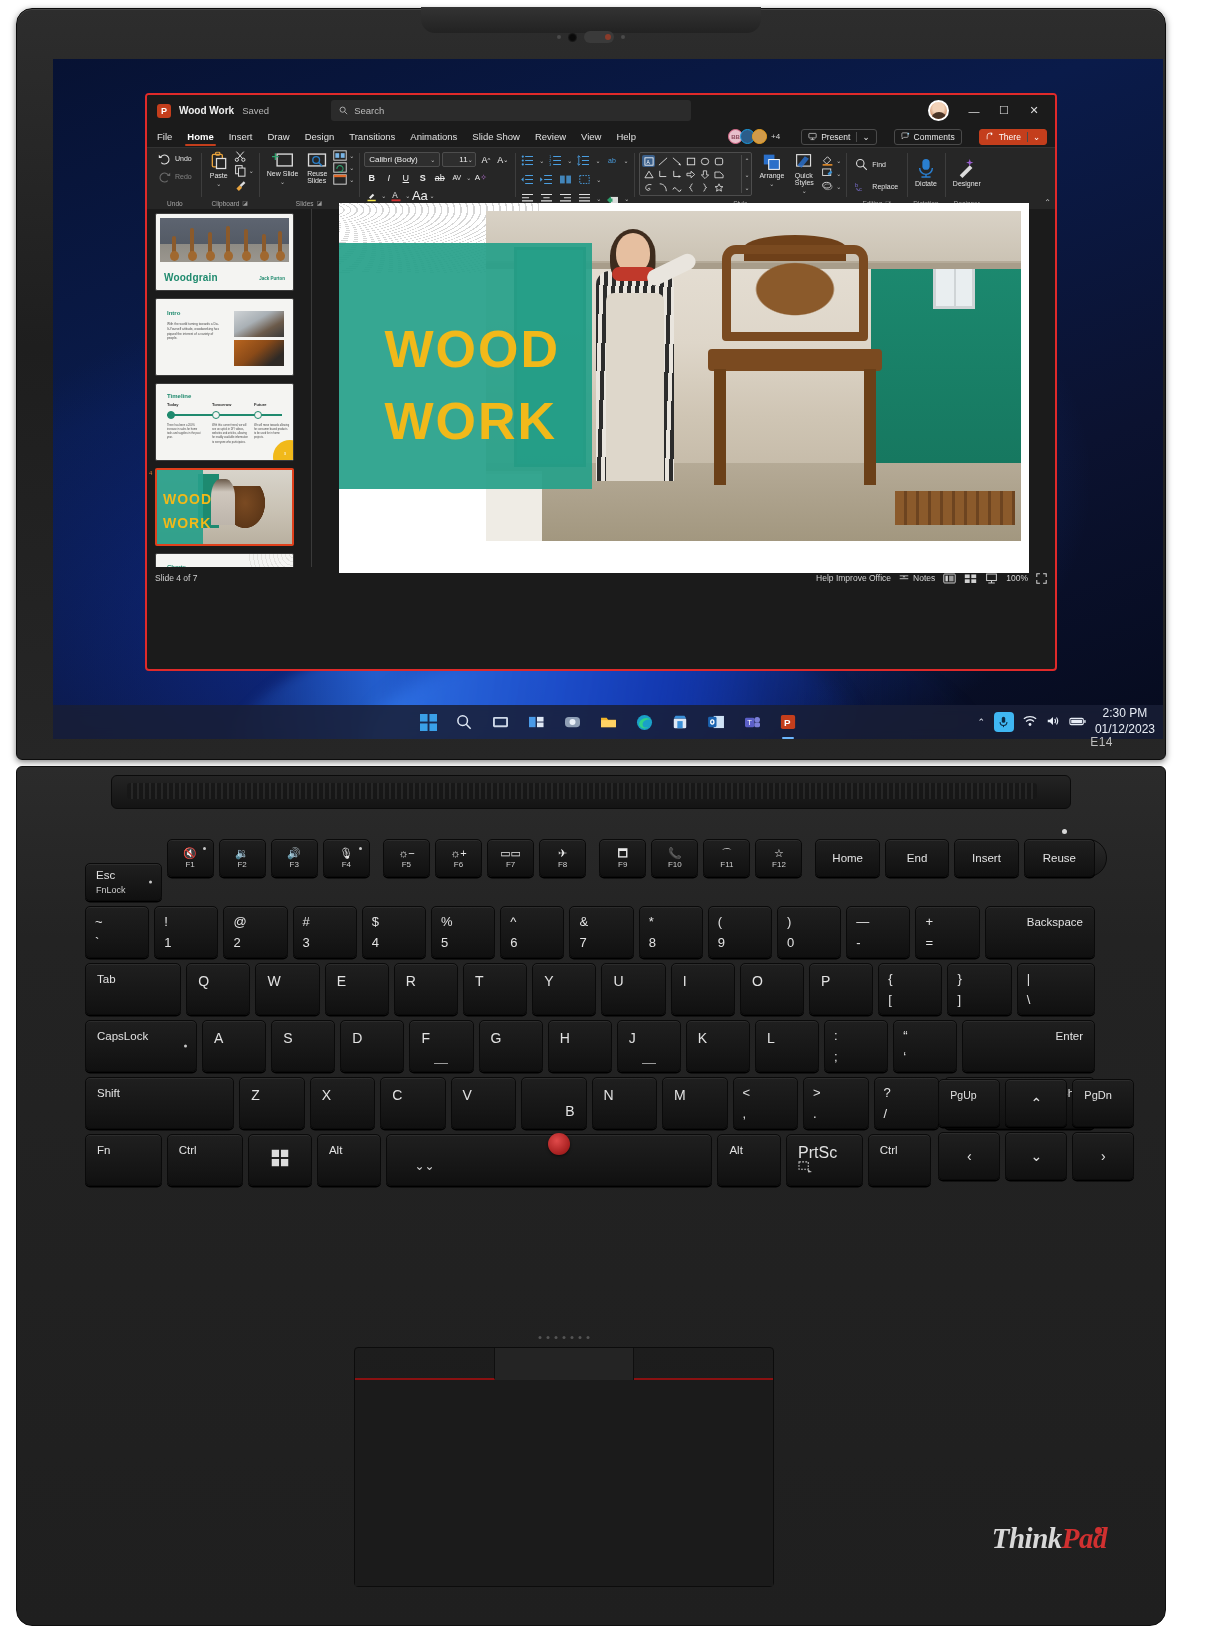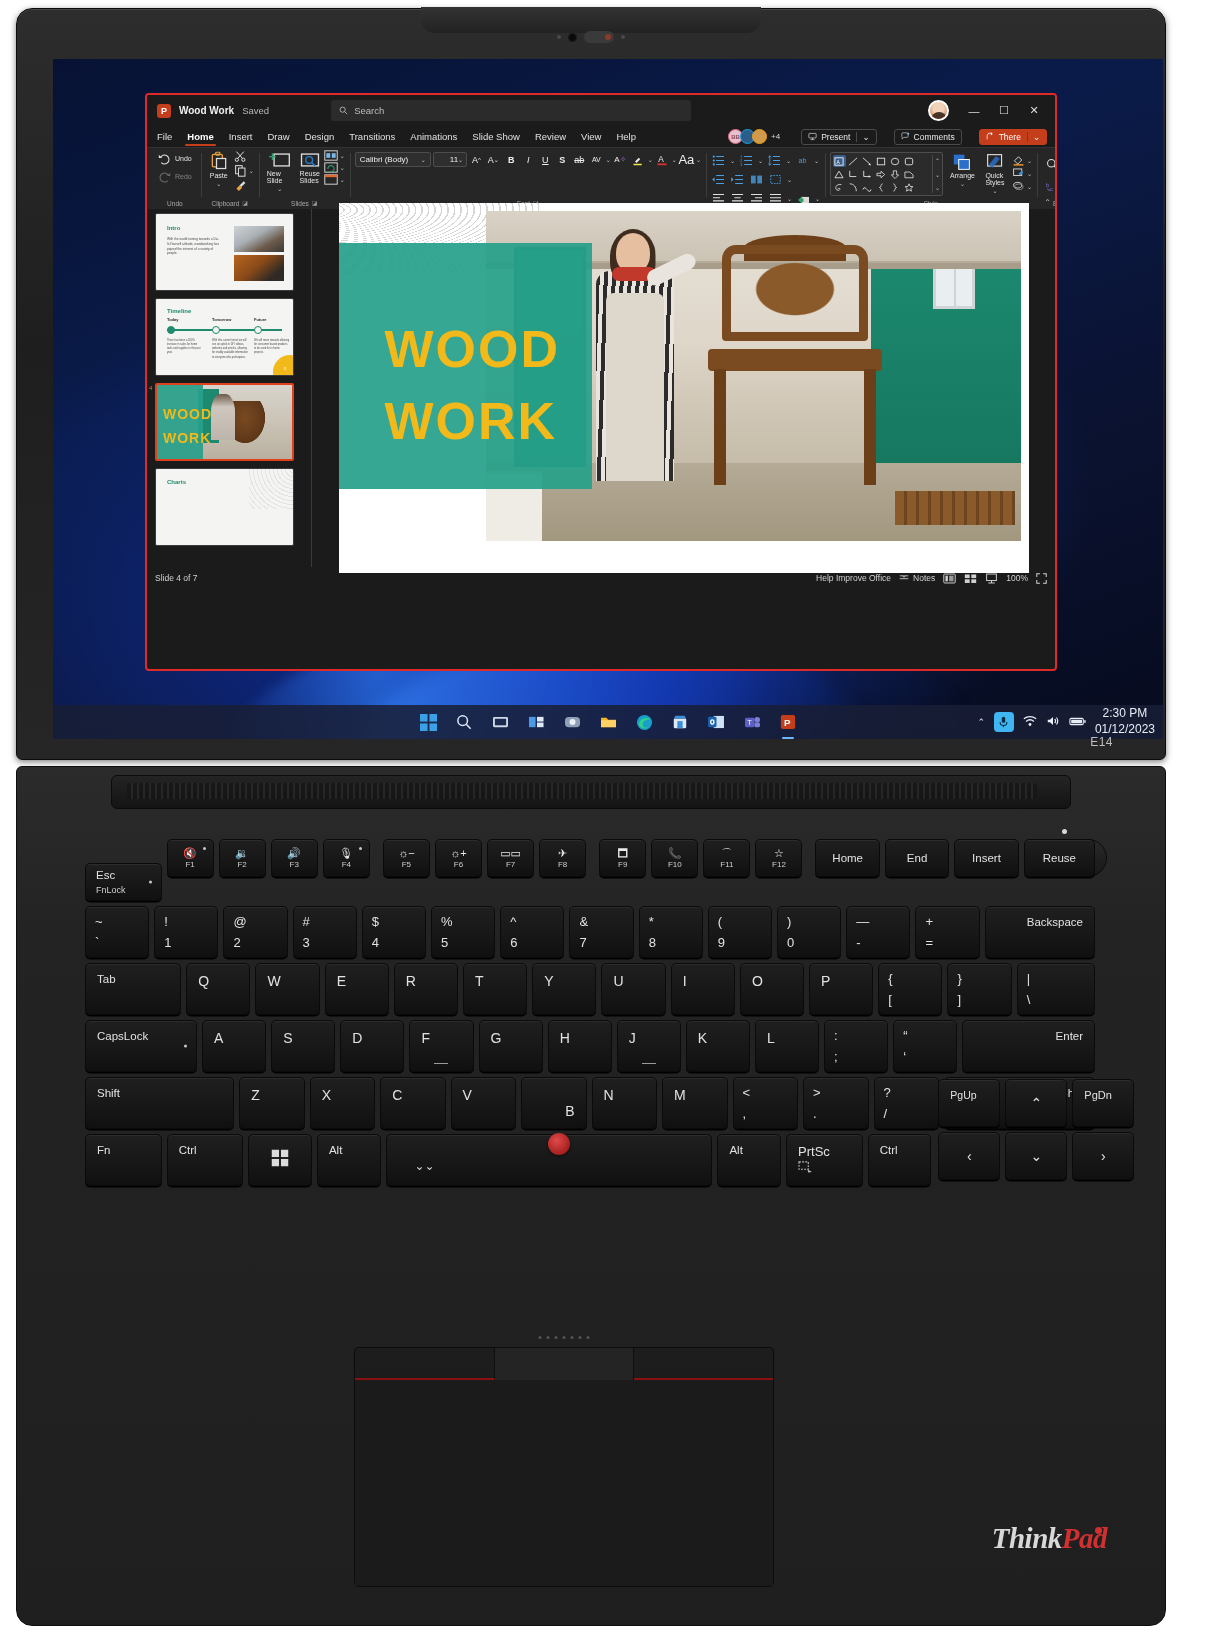--- a/index.html
+++ b/index.html
@@ -554,21 +554,21 @@
                 </div>
               </div>
             </div>
             <div class="rglabel">
                 <span>Slides</span>
                 <span class="rgl-exp">◪</span>
               </div>
           </div>
 
           <div class="rgroup">
-            <div class="rgbody" style="flex-direction:row; gap:3px; padding-top:2px;text-align:right;">
+            <div class="rgbody" style="flex-direction:column; gap:3px; padding-top:2px;text-align:right;">
               <div class="rrow">
                 <div class="fontbox">
                   <span>Calibri (Body)</span>
                   <span class="chev">⌄</span>
                 </div>
                 <div class="sizebox">
                   <span>11</span>
                   <span class="chev">⌄</span>
                 </div>
                 <div class="fbtn">A<span style="font-size:6px">^</span></div>
@@ -936,20 +936,35 @@
             <div class="rglabel">Designer</div>
           </div>
 
           <div class="collapse">⌃</div>
         </div>
 
         <div class="ppt-main">
 
           <div class="thumbs">
 
+            <div class="thumb">
+              <div class="slide-card">
+                <div class="t1-img">
+                  <div class="spoon" style="left:12px; height:22px;"></div>
+                  <div class="spoon" style="left:30px; height:30px;"></div>
+                  <div class="spoon" style="left:48px; height:26px;"></div>
+                  <div class="spoon" style="left:66px; height:32px;"></div>
+                  <div class="spoon" style="left:84px; height:29px;"></div>
+                  <div class="spoon" style="left:102px; height:24px;"></div>
+                  <div class="spoon" style="left:118px; height:27px;"></div>
+                </div>
+                <div class="t1-title">Woodgrain</div>
+                <div class="t1-auth">Jack Purton</div>
+              </div>
+            </div>
 
             <div class="thumb">
               <div class="slide-card">
                 <div class="t2-h">Intro</div>
                 <div class="t2-p">With the world turning towards a Do-It-Yourself attitude, woodworking has piqued the interest of a variety of people.</div>
                 <div class="t2-i1"></div>
                 <div class="t2-i2"></div>
               </div>
             </div>
 
@@ -1487,21 +1502,21 @@
         <div class="key kmod" style="width:68px">
             <span class="ch">Alt</span>
           </div>
         <div class="key kmod" style="width:350px">
           <span style="position:absolute;left:28px;bottom:12px;font-size:12px;color:#cfcfcf">⌄⌄</span>
         </div>
         <div class="key kmod" style="width:68px">
             <span class="ch">Alt</span>
           </div>
         <div class="key kmod" style="width:82px">
-          <span class="ch" style="font-size:13px">PrtSc</span>
+          <span class="ch" style="font-size:16px">PrtSc</span>
           <span style="position:absolute;left:11px;bottom:8px">
             <svg width="15" height="13" viewBox="0 0 16 14">
                 <rect x="1" y="2" width="10" height="8" fill="none" stroke="#bdbdbd" stroke-width="1.2" stroke-dasharray="2 1.4"></rect>
                 <path d="M10 10l5 3-4 .5z" fill="#bdbdbd"></path>
               </svg>
           </span>
         </div>
         <div class="key kmod" style="width:68px">
             <span class="ch">Ctrl</span>
           </div>

